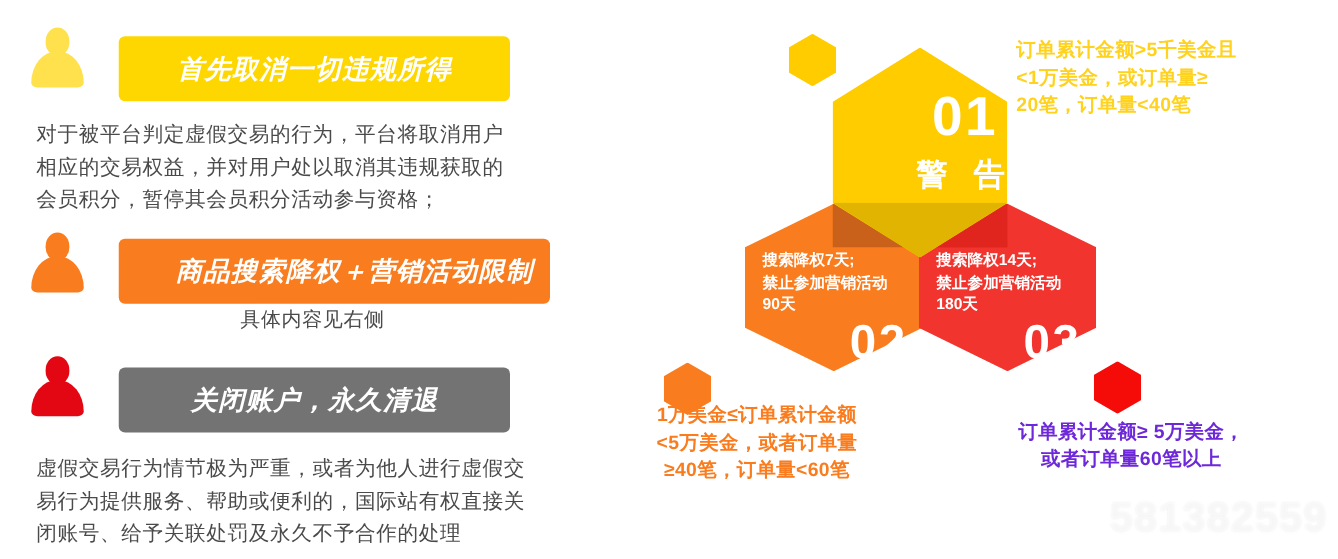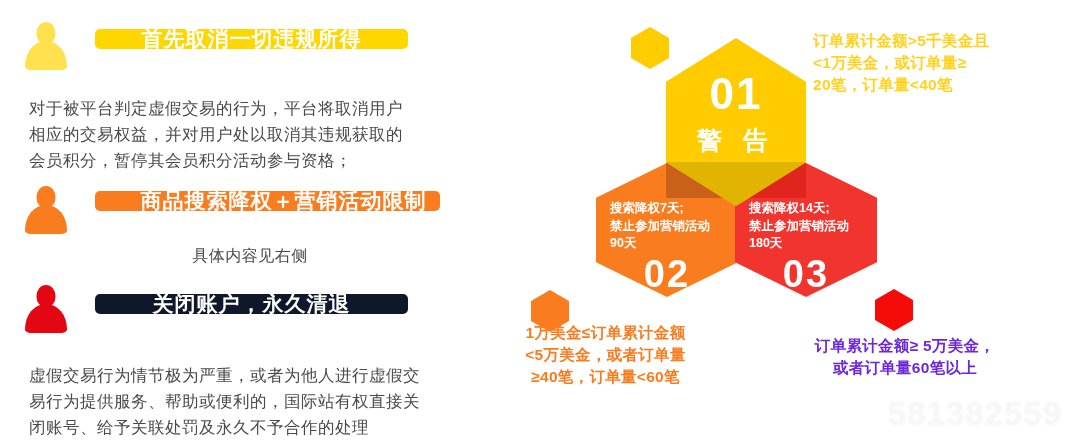--- a/index.html
+++ b/index.html
@@ -17,28 +17,29 @@
     position:absolute;left:50%;top:0;transform:translateX(-50%);
     width:19px;height:22px;border-radius:50% 50% 45% 45%;
   }
   .person-icon .body{
     position:absolute;left:50%;top:19px;transform:translateX(-50%);
     width:42px;height:29px;
     border-radius:21px 21px 5px 5px / 26px 26px 4px 4px;
   }
 
   .banner{
-    position:absolute;height:20px;border-radius:5px;
+    position:absolute;height:52px;border-radius:5px;
     display:flex;align-items:center;justify-content:center;
     color:#ffffff;font-weight:bold;font-size:21px;letter-spacing:1px;
     white-space:nowrap;
+    font-style:italic;
   }
   .banner.yellow{background:#FFD700;}
   .banner.orange{background:#F97C1E;padding-left:32px;}
-  .banner.red{background:#0f172a;}
+  .banner.red{background:#737373;}
 
   .body-text{
     position:absolute;color:#4a4a4a;font-size:16.5px;line-height:26px;
     letter-spacing:.5px;
   }
   .center-note{
     position:absolute;color:#4a4a4a;font-size:16px;text-align:center;
     width:330px;letter-spacing:.5px;
   }
 
@@ -46,21 +47,21 @@
   .diagram{left:470px;top:0;width:600px;height:447px;}
 
   .hex{
     position:absolute;
     -webkit-clip-path:polygon(50% 0%,100% 26%,100% 74%,50% 100%,0% 74%,0% 26%);
     clip-path:polygon(50% 0%,100% 26%,100% 74%,50% 100%,0% 74%,0% 26%);
   }
 
   .hex-label{
     position:absolute;left:0;right:0;text-align:center;color:#ffffff;
-    font-weight:bold;pointer-events:none;
+    font-weight:bold;pointer-events:none;padding-left:36px;
   }
   .hex-num{font-size:44px;letter-spacing:2px;line-height:1;}
   .hex-num-sm{font-size:38px;letter-spacing:2px;line-height:1;}
   .hex-title{font-size:25px;letter-spacing:7px;line-height:1;text-align:center;}
   .hex-body{
     position:absolute;color:#ffffff;font-weight:bold;font-size:12.5px;
     line-height:17.5px;text-align:left;
   }
 
   .callout{

